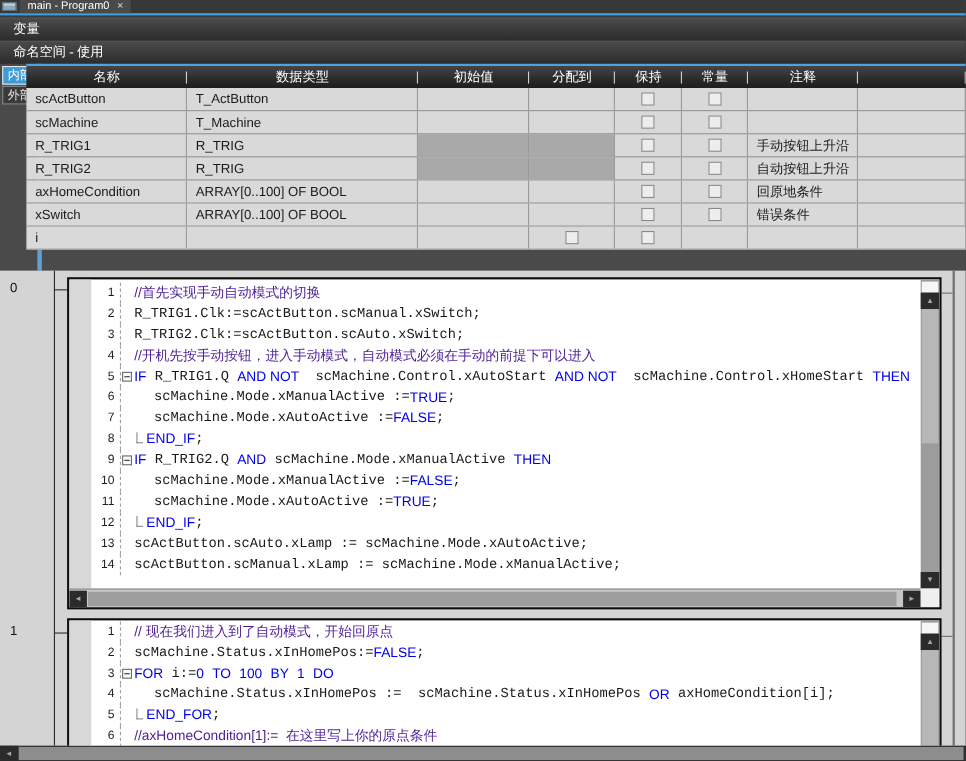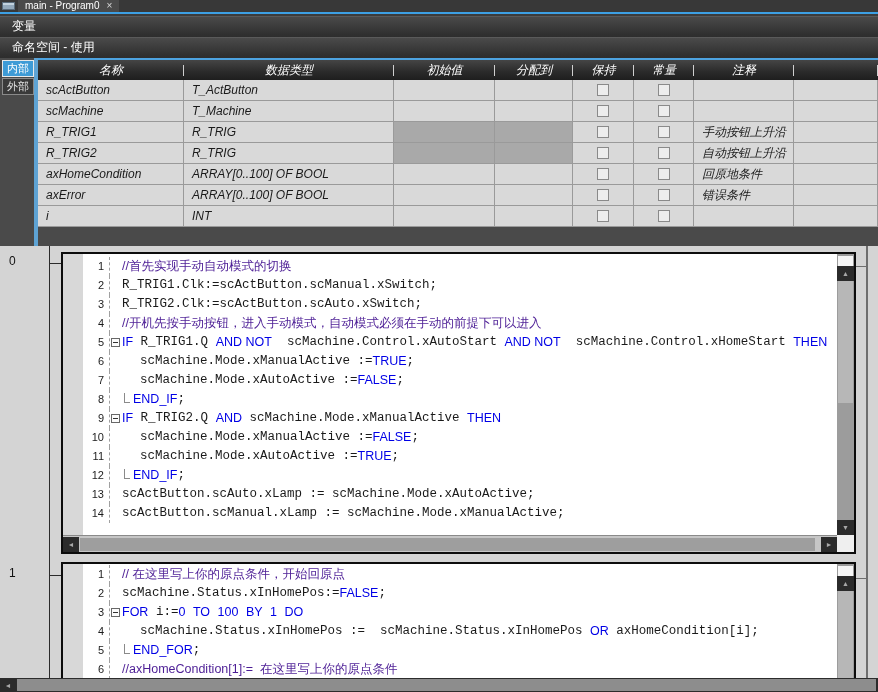--- a/index.html
+++ b/index.html
@@ -12,32 +12,32 @@
   #tab-icon { width:13px; height:8px; margin:2px 3px 0 2px; background:#93a9bb;
     border:1px solid #5a6d7d; box-shadow:inset 0 2px 0 #c2d2de; }
   #doc-tab { background:#4a4a4a; color:#fff; font-size:10px; line-height:12px;
     padding:0 7px; display:flex; gap:7px; align-items:center; }
   #doc-tab .close { color:#d8d8d8; font-size:10px; }
 
   
   .secbar { position:absolute; left:0; width:878px; height:33px; color:#fff;
     font-size:12px; line-height:18px; padding-left:12px;
     background:linear-gradient(#4a4a4a,#303030 55%,#242424);
-    border-top:1px solid #5a5a5a; border-bottom:1px solid #141414; }
+    border-top:1px solid #5a5a5a; border-bottom:1px solid #141414;font-family:Liberation Serif, serif; }
   #bar-variables { top:16px; }
   #bar-namespace { top:37px; }
 
   
   #varpanel { position:absolute; left:0; top:58px; width:878px; height:188px; background:#4a4a4a; }
   .sidetab { position:absolute; left:2px; width:32px; height:17px; font-size:11px;
     display:flex; align-items:center; justify-content:center; }
   .sidetab.active { top:2px; background:#3e9bd6; color:#fff; border:1px solid #e9e9e9; }
   .sidetab.idle   { top:20px; background:#3a3a3a; color:#e2e2e2; border:1px solid #8a8a8a; }
   #bluestrip { position:absolute; left:34px; top:0; width:4px; height:188px; background:#5ea3d4; }
-  #vartable { position:absolute; left:38px; top:0; right:0;font-style:italic; }
+  #vartable { position:absolute; left:24px; top:0; right:0; }
   .vgrid { display:grid; grid-template-columns:146px 210px 101px 78px 61px 60px 100px 1fr; }
   #thead { height:22px; border-top:2px solid #4da3e0;
     background:linear-gradient(#454545,#2a2a2a 60%,#1e1e1e); }
   .th { position:relative; color:#fff; font-size:12px; line-height:20px; text-align:center; }
   .th::after { content:""; position:absolute; right:0; top:5px; height:11px; width:1px; background:#cfcfcf; }
   .vrow { height:21px; background:#d9d9d9; border-bottom:1px solid #9a9a9a; }
   .td { border-right:1px solid #9a9a9a; font-size:12px; color:#1a1a1a; line-height:20px;
     padding:0 4px 0 8px; overflow:hidden; white-space:nowrap; display:flex; align-items:center; }
   .td.center { justify-content:center; padding:0; }
   .td.gray { background:#a9a9a9; }
@@ -185,36 +185,35 @@
           <div class="td center">
             <div class="cb"></div>
           </div>
           <div class="td center">
             <div class="cb"></div>
           </div>
           <div class="td">回原地条件</div>
           <div class="td"></div>
         </div>
         <div class="vrow vgrid">
-          <div class="td">axError</div>
+          <div class="td">xSwitch</div>
           <div class="td">ARRAY[0..100] OF BOOL</div>
           <div class="td"></div>
           <div class="td"></div>
           <div class="td center">
             <div class="cb"></div>
           </div>
           <div class="td center">
             <div class="cb"></div>
           </div>
           <div class="td">错误条件</div>
           <div class="td"></div>
         </div>
         <div class="vrow vgrid">
           <div class="td">i</div>
-          <div class="td">INT</div>
           <div class="td"></div>
           <div class="td"></div>
           <div class="td center">
             <div class="cb"></div>
           </div>
           <div class="td center">
             <div class="cb"></div>
           </div>
           <div class="td"></div>
           <div class="td"></div>
@@ -305,21 +304,21 @@
       <div class="sbtn right">►</div>
     </div>
     <div class="hcorner"></div>
   </div>
 
   <div class="codebox" id="box1">
     <div class="graybar" style="bottom:0;"></div>
     <div class="lines" style="top:1px;" id="lines1">
         <div class="cline">
           <span class="ln">1</span>
-          <div class="code"><span class="c">// 在这里写上你的原点条件，开始回原点</span></div>
+          <div class="code"><span class="c">// 现在我们进入到了自动模式，开始回原点</span></div>
         </div>
         <div class="cline">
           <span class="ln">2</span>
           <div class="code"><span class="p">scMachine.Status.xInHomePos:=</span><span class="k">FALSE</span><span class="p">;</span></div>
         </div>
         <div class="cline">
           <span class="ln">3</span>
           <div class="code fold"><span class="foldbox"></span><span class="k">FOR</span><span class="p"> i:=</span><span class="k">0</span><span class="p"> </span><span class="k">TO</span><span class="p"> </span><span class="k">100</span><span class="p"> </span><span class="k">BY</span><span class="p"> </span><span class="k">1</span><span class="p"> </span><span class="k">DO</span></div>
         </div>
         <div class="cline">

